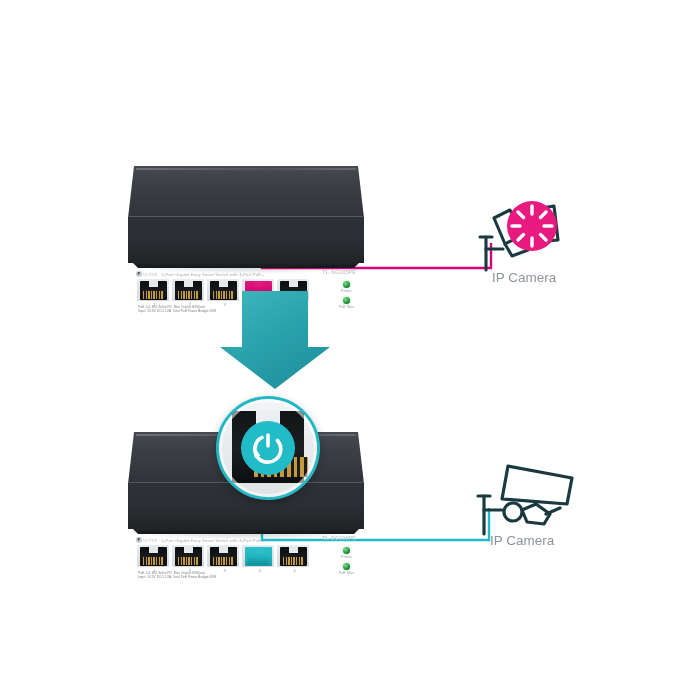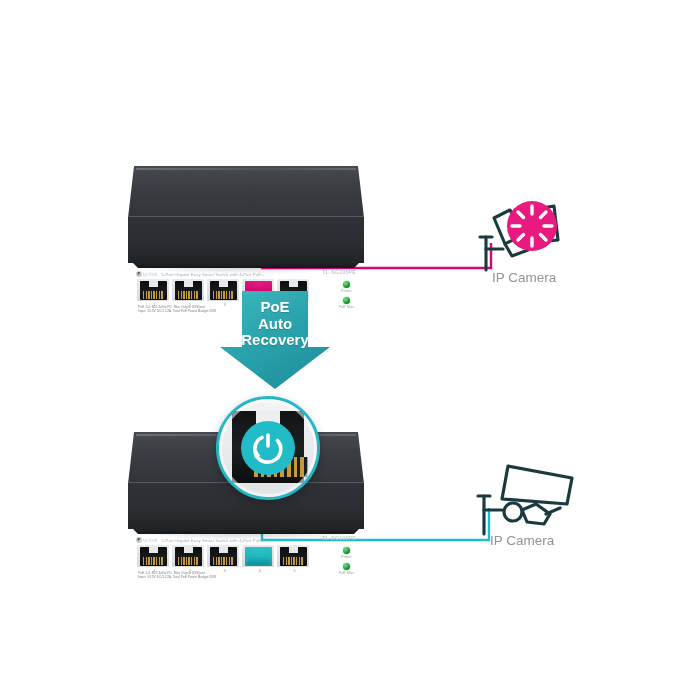--- a/index.html
+++ b/index.html
@@ -249,25 +249,20 @@
         <line x1="68.5" y1="42.5" x2="74" y2="48"></line>
         <line x1="74" y1="20" x2="68.5" y2="25.5"></line>
         <line x1="51.5" y1="42.5" x2="46" y2="48"></line>
       </g>
     </svg>
     <div class="camlabel" style="left:20px;top:78px;">IP Camera</div>
   </div>
 
   <div class="arrow">
     <div class="body"></div>
-    <div class="txt">
-      <div>PoE</div>
-      <div>Auto</div>
-      <div>Recovery</div>
-    </div>
   </div>
 
   <svg class="cable" style="left:0;top:0;width:700px;height:700px;" viewBox="0 0 700 700">
     <path d="M262 508 L262 540 L489 540 L489 508" fill="none" stroke="#21bcc8" stroke-width="2.4"></path>
   </svg>
 
   <div class="switch" style="left:128px;top:432px;">
     <div class="sw-shadow"></div>
     <div class="sw-top"></div>
     <div class="sw-foot"></div>

